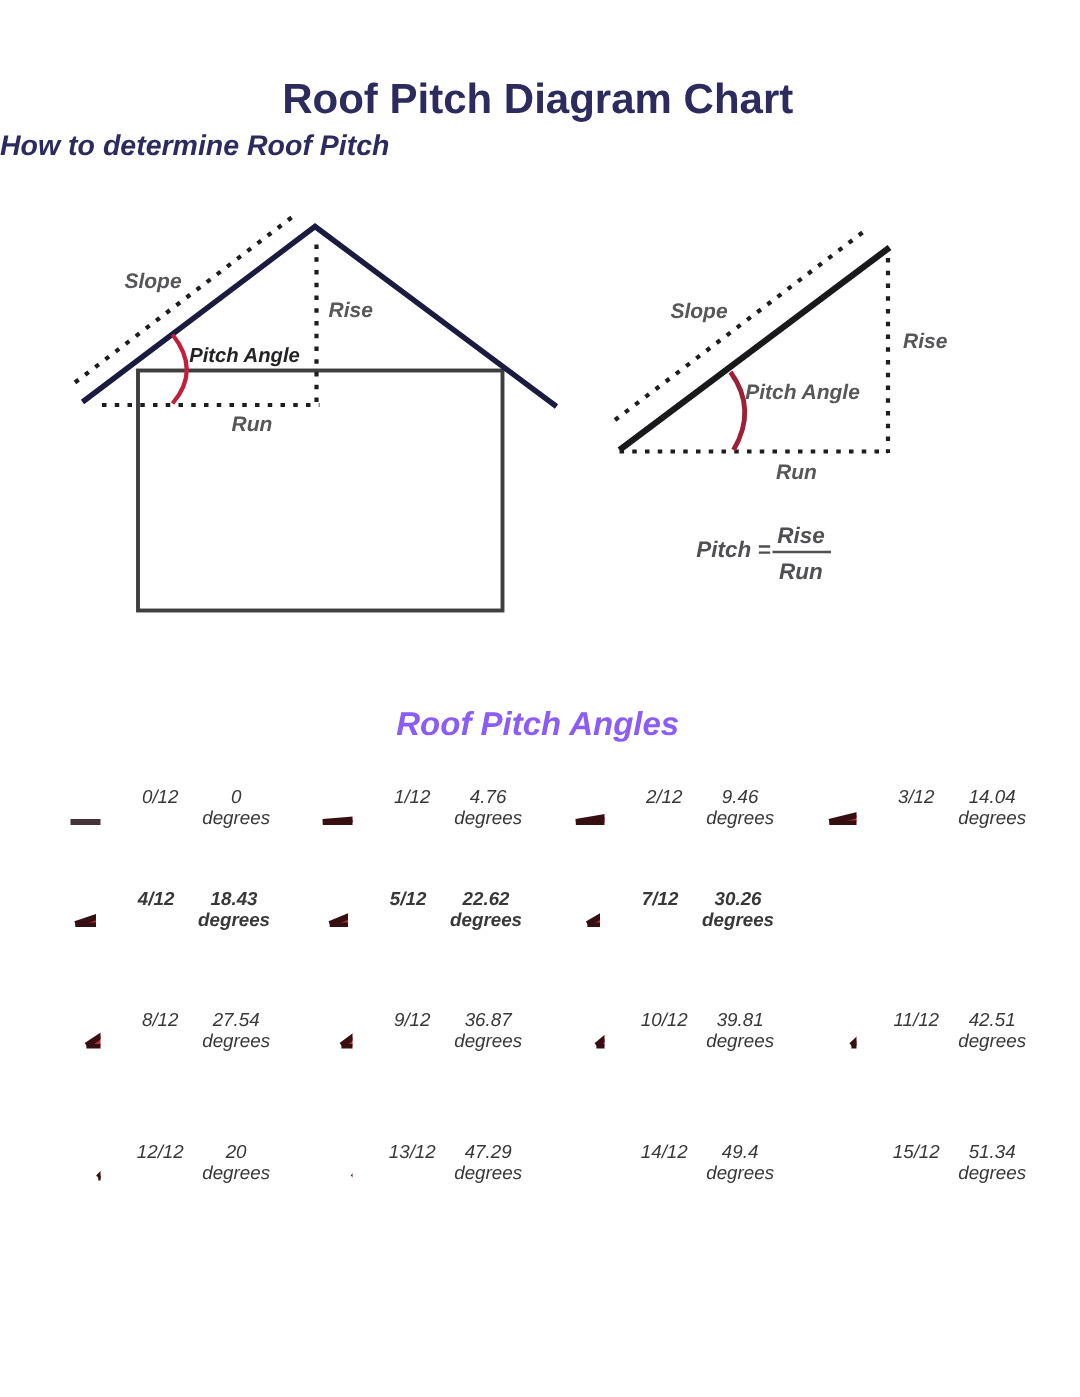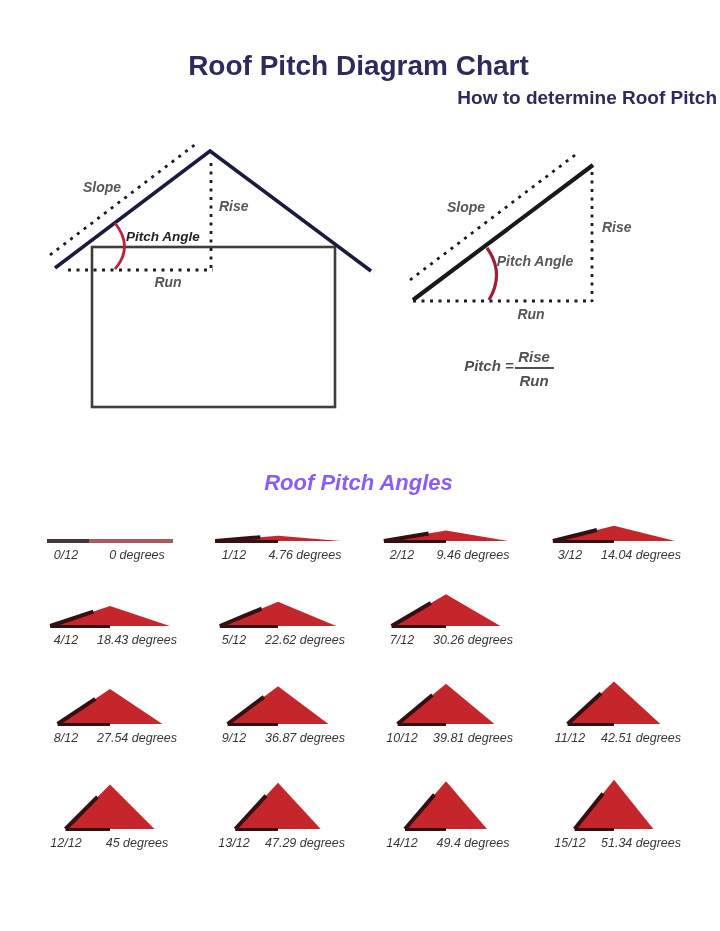--- a/index.html
+++ b/index.html
@@ -1,37 +1,37 @@
 <!DOCTYPE html>
 <html><head>
 <meta charset="utf-8">
 <style>
   html,body{margin:0;padding:0;background:#ffffff;}
   .page{position:relative;width:717px;height:931px;background:#ffffff;overflow:hidden;
         font-family:"Liberation Sans",sans-serif;}
   .title{position:absolute;top:50px;left:0;right:0;text-align:center;
          font-size:28px;font-weight:800;color:#2d2b5e;}
-  .subtitle{position:absolute;top:87px;left:0;right:0;text-align:right;
-            font-size:19px;font-weight:700;color:#2d2b5e;}
+  .subtitle{position:absolute;top:87px;left:0;right:0;text-align:left;
+            font-size:19px;font-weight:700;font-style:italic;color:#2d2b5e;}
   .diagram{position:absolute;}
   .dlabel{font-family:"Liberation Sans",sans-serif;font-style:italic;font-weight:600;
           font-size:14px;fill:#57575a;}
   .dlabel-strong{font-family:"Liberation Sans",sans-serif;font-style:italic;font-weight:700;
           font-size:13.5px;fill:#232325;}
   .flabel{font-family:"Liberation Sans",sans-serif;font-style:italic;font-weight:600;
           font-size:15px;fill:#505054;}
   .angles-heading{position:absolute;top:470px;left:0;right:0;text-align:center;
           font-size:22px;font-weight:800;font-style:italic;color:#8b5cf6;}
   .grid{position:absolute;top:516px;left:26px;width:672px;}
   .grid-row{display:flex;}
   .grid-row.r1{margin-top:5px;}
-  .grid-row.r2{margin-top:30px;}
+  .grid-row.r2{margin-top:30px;font-weight:bold;}
   .grid-row.r3{margin-top:33px;}
   .grid-row.r4{margin-top:32px;}
-  .cell{width:168px;display:flex;flex-direction:column;align-items:flex-end;}
+  .cell{width:168px;display:flex;align-items:flex-end;}
   .cell-labels{display:flex;width:168px;margin-top:3px;padding:0;box-sizing:border-box;
                font-style:italic;font-size:12.5px;color:#38383a;}
   .cell-labels .frac{width:56px;margin-left:12px;text-align:center;}
   .cell-labels .deg{flex:1;text-align:center;padding-right:14px;}
 </style>
 </head>
 <body>
 
 <div class="page">
 
@@ -214,21 +214,21 @@
       </div>
       <div class="grid-row r4">
         <div class="cell">
           <svg width="168" height="56">
             <polygon points="39.5,52 128.5,52 84,7.5" fill="#c5262c"></polygon>
             <line x1="39.5" y1="52" x2="71.5" y2="19.9" stroke="#360f13" stroke-width="4"></line>
             <line x1="39.5" y1="52.5" x2="84.0" y2="52.5" stroke="#360f13" stroke-width="3"></line>
           </svg>
           <div class="cell-labels">
             <span class="frac">12/12</span>
-            <span class="deg">45 degrees</span>
+            <span class="deg">20 degrees</span>
           </div>
         </div>
         <div class="cell">
           <svg width="168" height="56">
             <polygon points="41.3,52 126.7,52 84,5.7" fill="#c5262c"></polygon>
             <line x1="41.3" y1="52" x2="72.0" y2="18.7" stroke="#360f13" stroke-width="4"></line>
             <line x1="41.3" y1="52.5" x2="84.0" y2="52.5" stroke="#360f13" stroke-width="3"></line>
           </svg>
           <div class="cell-labels">
             <span class="frac">13/12</span>

